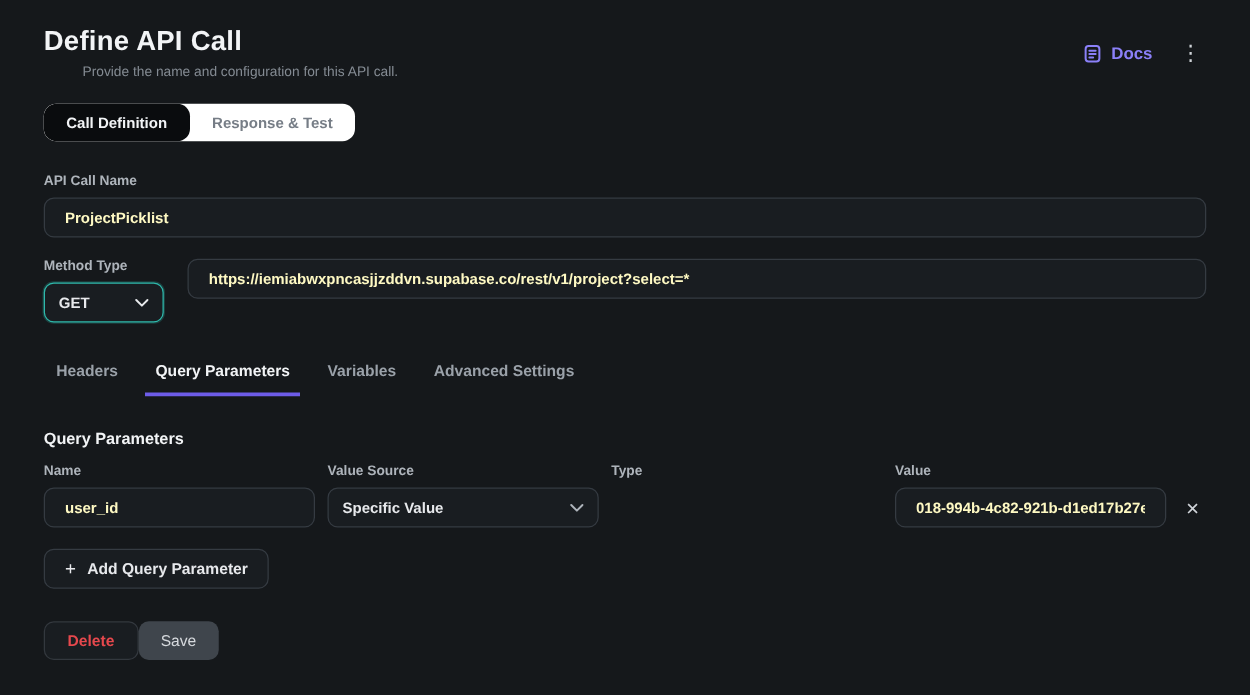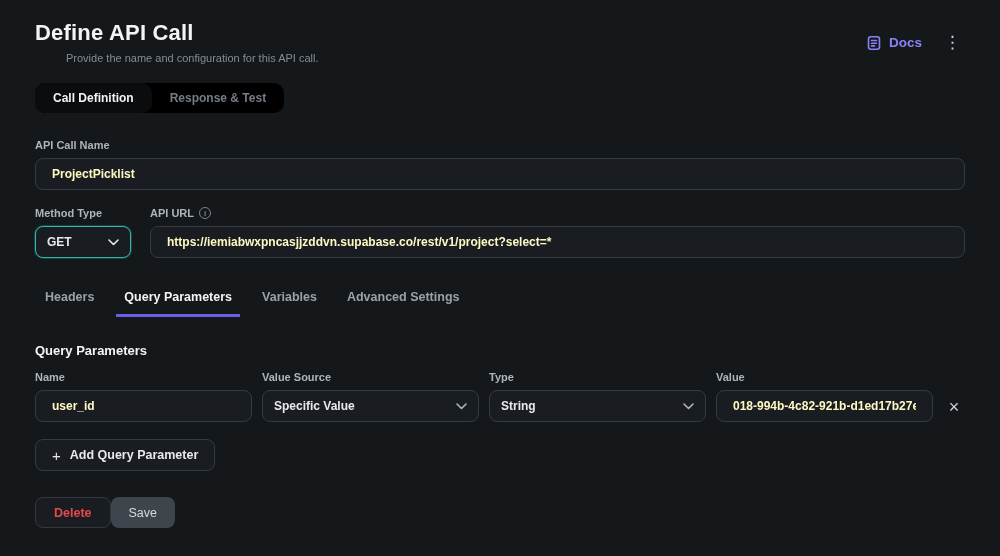--- a/index.html
+++ b/index.html
@@ -14,21 +14,21 @@
   
   .header-row { display: flex; justify-content: space-between; align-items: flex-start; }
   .page-title { font-size: 22px; font-weight: 700; letter-spacing: 0.2px; color: #f2f4f6; }
   .page-subtitle { font-size: 11px; color: #848b93; margin-top: 6px; margin-left: 31px; }
   .header-actions { display: flex; align-items: center; gap: 18px; margin-top: 12px; }
   .docs-link { display: flex; align-items: center; gap: 7px; color: #8b80f9; font-size: 13.5px; font-weight: 700; cursor: pointer; text-decoration: none; }
   .docs-icon svg { display: block; }
   .kebab-btn { background: none; border: none; color: #cfd3d8; font-size: 17px; line-height: 1; cursor: pointer; padding: 2px 4px; }
 
   
-  .segmented { display: inline-flex; align-items: center; background: #000000; border-radius: 10px; margin-top: 19px; height: 30px; align-self: flex-start; overflow: hidden; }
+  .segmented { display: inline-flex; align-items: center; background: #ffffff; border-radius: 10px; margin-top: 19px; height: 30px; align-self: flex-start; overflow: hidden; }
   .seg-btn { border: none; background: transparent; color: #767d86; font-size: 12px; font-weight: 600; padding: 0 18px; height: 30px; cursor: pointer; font-family: inherit; border-radius: 10px; }
   .seg-btn.active { background: #0a0c0e; color: #f2f4f6; }
 
   
   .field-label { display: flex; align-items: center; gap: 5px; font-size: 11px; font-weight: 700; color: #aeb4bb; margin-bottom: 7px; }
   .name-field { margin-top: 26px; }
   .text-input {
     width: 100%; height: 32px; background: #191d21; border: 1px solid #353b42; border-radius: 8px;
     color: #fef9c3; font-size: 12px; font-weight: 600; padding: 0 16px; font-family: inherit; outline: none;
   }
@@ -117,24 +117,20 @@
       <div class="select-box method-select">
         <span>GET</span>
         <span class="chevron">
           <svg width="11" height="7" viewBox="0 0 11 7" fill="none" stroke="#e7e9ec" stroke-width="1.6" stroke-linecap="round" stroke-linejoin="round">
             <polyline points="1,1 5.5,5.5 10,1"></polyline>
           </svg>
         </span>
       </div>
     </div>
     <div class="url-field">
-      <div class="field-label">
-        <span>API URL</span>
-        <span class="info-icon">i</span>
-      </div>
       <input class="text-input" type="text" value="https://iemiabwxpncasjjzddvn.supabase.co/rest/v1/project?select=*" style="">
     </div>
   </div>
 
   <div class="tabs-row">
     <button class="tab">Headers</button>
     <button class="tab active">Query Parameters</button>
     <button class="tab">Variables</button>
     <button class="tab">Advanced Settings</button>
   </div>
@@ -152,28 +148,20 @@
         <span>Specific Value</span>
         <span class="chevron">
           <svg width="11" height="7" viewBox="0 0 11 7" fill="none" stroke="#aeb4bb" stroke-width="1.6" stroke-linecap="round" stroke-linejoin="round">
             <polyline points="1,1 5.5,5.5 10,1"></polyline>
           </svg>
         </span>
       </div>
     </div>
     <div>
       <div class="field-label">Type</div>
-      <div class="select-box">
-        <span>String</span>
-        <span class="chevron">
-          <svg width="11" height="7" viewBox="0 0 11 7" fill="none" stroke="#aeb4bb" stroke-width="1.6" stroke-linecap="round" stroke-linejoin="round">
-            <polyline points="1,1 5.5,5.5 10,1"></polyline>
-          </svg>
-        </span>
-      </div>
     </div>
     <div>
       <div class="field-label">Value</div>
       <input class="text-input" type="text" value="018-994b-4c82-921b-d1ed17b27efe" style="">
     </div>
     <button class="remove-btn">×</button>
   </div>
 
   <button class="add-param-btn">
     <span class="plus-glyph">+</span>

